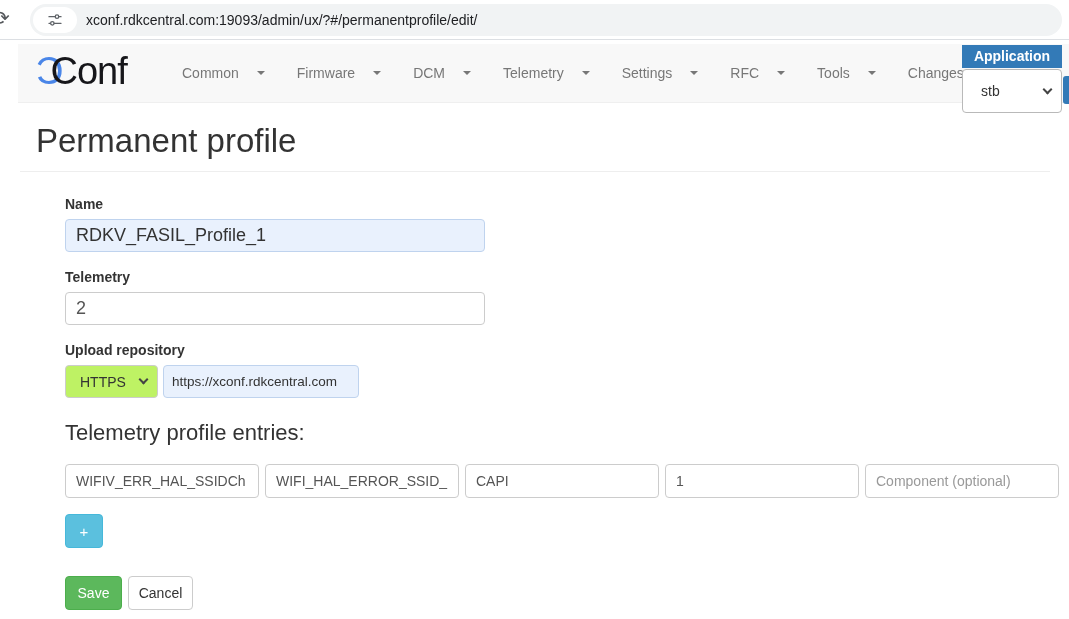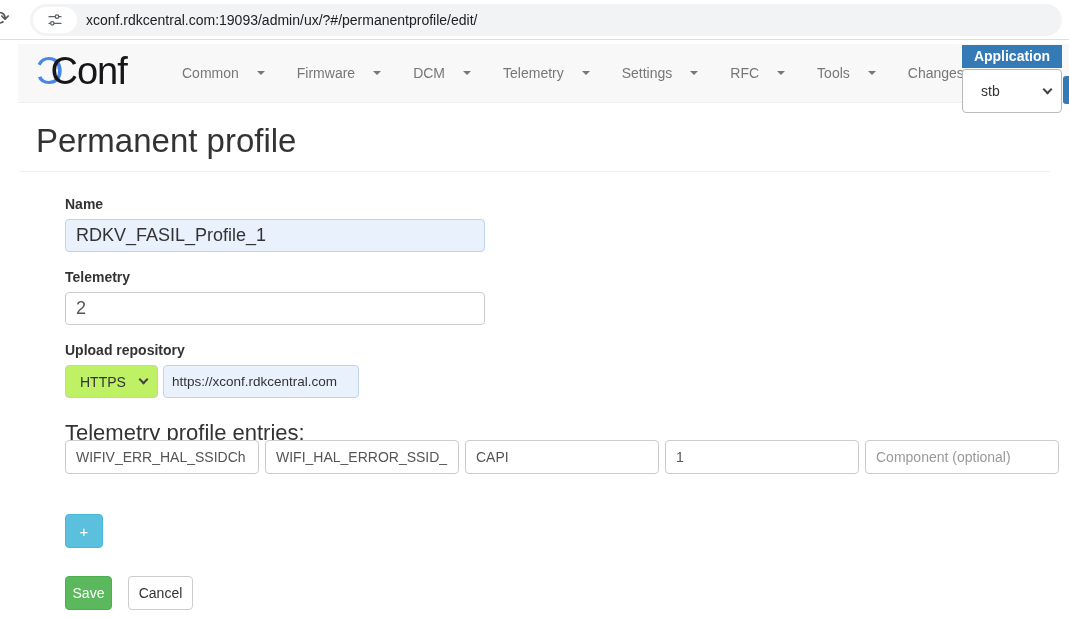--- a/index.html
+++ b/index.html
@@ -52,31 +52,31 @@
   #schedule-label { left:65px; top:269px; }
   #schedule-input { left:65px; top:292px; width:420px; }
   #upload-label { left:65px; top:342px; }
   .protocol-select { position:absolute; left:65px; top:365px; width:93px; height:33px; background:#bef264;
                      border:1px solid #ccc; border-radius:4px; display:flex; align-items:center;
                      justify-content:space-between; padding:0 10px 0 14px; font-size:14px; color:#333;
                      cursor:pointer; }
   #upload-url-input { left:163px; top:365px; width:196px; font-size:13.5px; padding:0 8px; }
 
   .entries-label { position:absolute; left:65px; top:420px; font-size:22px; color:#333; }
-  .entries-row { position:absolute; left:65px; top:440px; display:flex; gap:6px;border-radius:12px; }
+  .entries-row { position:absolute; left:65px; top:464px; display:flex; gap:6px;border-radius:12px; }
   .entry-input { width:194px; height:34px; border:1px solid #ccc; border-radius:4px; padding:0 10px;
                  font-size:14px; color:#555; background:#fff; outline:none;
                  font-family:"Liberation Sans", sans-serif; }
   .entry-input::placeholder { color:#999; opacity:1; }
   .txt-input::placeholder { color:#999; opacity:1; }
 
   .btn { position:absolute; height:34px; border-radius:4px; font-size:14px; text-align:center;
          cursor:pointer; font-family:"Liberation Sans", sans-serif; }
   #plus-button { left:65px; top:514px; width:38px; border:1px solid #46b8da; color:#fff; font-size:15px; }
-  #save-button { left:65px; top:576px; width:47px; border:1px solid #4cae4c; color:#fff; }
+  #save-button { left:65px; top:576px; width:57px; border:1px solid #4cae4c; color:#fff; }
   #cancel-button { left:128px; top:576px; width:65px; background:#fff; border:1px solid #ccc; color:#333; }
 </style>
 </head>
 <body>
 
 <div class="stage">
 
   <div class="browser-bar">
     <span class="reload-icon">⟳</span>
     <div class="omnibox">

